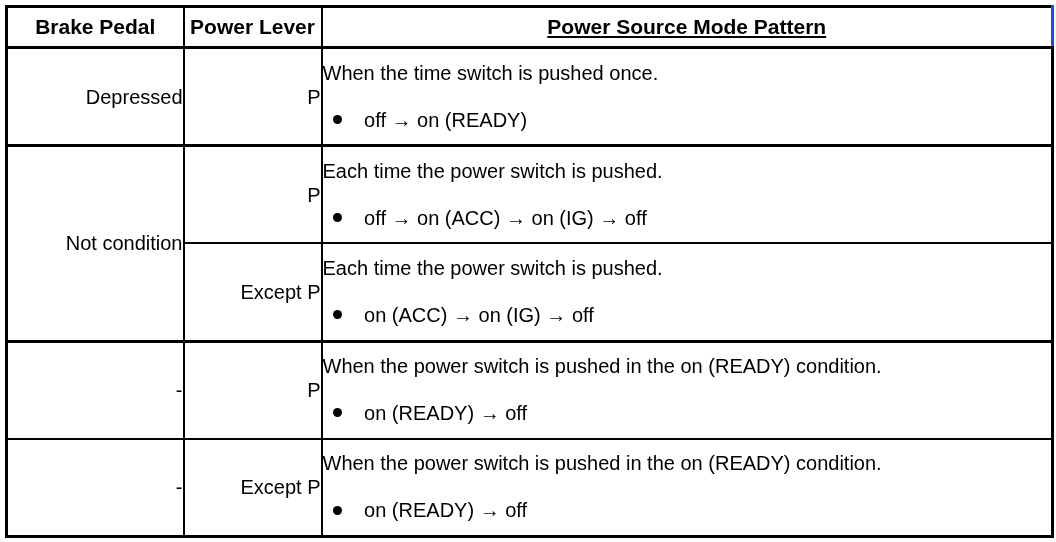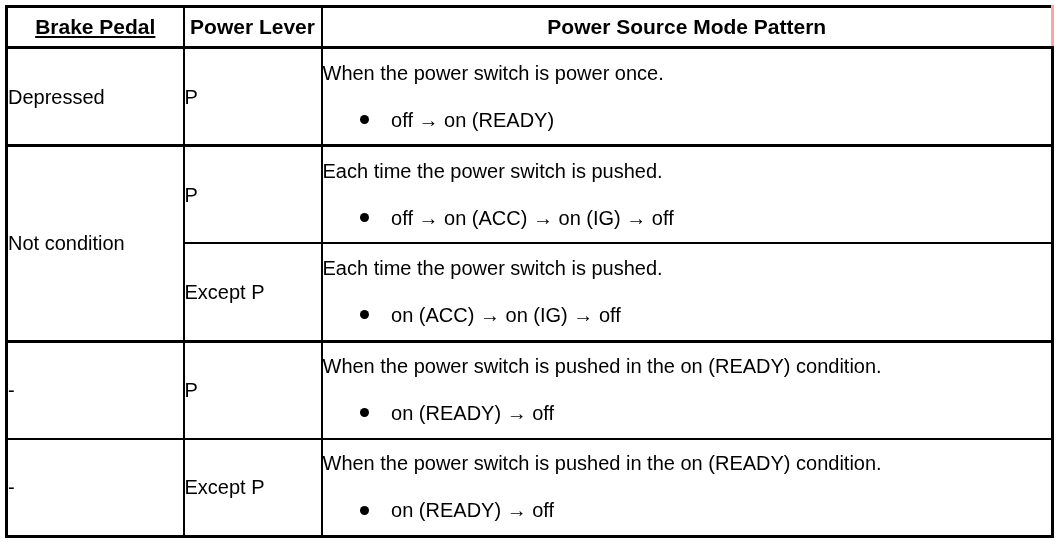--- a/index.html
+++ b/index.html
@@ -56,27 +56,27 @@
     font-weight: bold;
     font-size: 21px;
     text-align: center;
     height: 38px;
     letter-spacing: 0px;
   }
   tr.header-row th.th-brake,
   tr.header-row th.th-shift {
     border-right: 2px solid #000000;
   }
-  tr.header-row th.th-brake { border-left: 3px solid #000000; text-decoration: underline; }
-  tr.header-row th.th-mode  { border-right: 3px solid #fca5a5; }
+  tr.header-row th.th-brake { border-left: 3px solid #000000; }
+  tr.header-row th.th-mode  { border-right: 3px solid #1d4ed8; text-decoration: underline; }
 
   
   td.cell-brake,
   td.cell-shift {
-    text-align: left;
+    text-align: right;
     font-size: 20px;
     line-height: 1.2;
   }
   td.cell-brake { border-left: 3px solid #000000; }
   td.cell-mode  { border-right: 3px solid #000000; }
 
   
   tr.thick-top > td { border-top: 3px solid #000000; }
   tr.last-row > td  { border-bottom: 3px solid #000000; }
 
@@ -91,21 +91,21 @@
   }
   .mode-title {
     font-size: 20px;
     line-height: 1.25;
     white-space: nowrap;
   }
   .mode-bullet-line {
     font-size: 20px;
     line-height: 1.25;
     margin-top: 22px;
-    padding-left: 37px;
+    padding-left: 10px;
     white-space: nowrap;
   }
   .bullet-dot {
     display: inline-block;
     width: 9px;
     height: 9px;
     border-radius: 50%;
     background: #000000;
     vertical-align: middle;
     position: relative;
@@ -134,21 +134,21 @@
         <th class="th-mode">Power Source Mode Pattern</th>
       </tr>
     </thead>
 
     <tbody>
 
       <tr class="data-row">
         <td class="cell-brake" rowspan="1">Depressed</td>
         <td class="cell-shift">P</td>
         <td class="cell-mode">
-          <div class="mode-title">When the power switch is power once.</div>
+          <div class="mode-title">When the time switch is pushed once.</div>
           <div class="mode-bullet-line">
             <span class="bullet-dot"></span>
             <span class="mode-bullet-text">off → on (READY)</span>
           </div>
         </td>
       </tr>
 
       <tr class="data-row thick-top">
         <td class="cell-brake" rowspan="2">Not condition</td>
         <td class="cell-shift">P</td>

